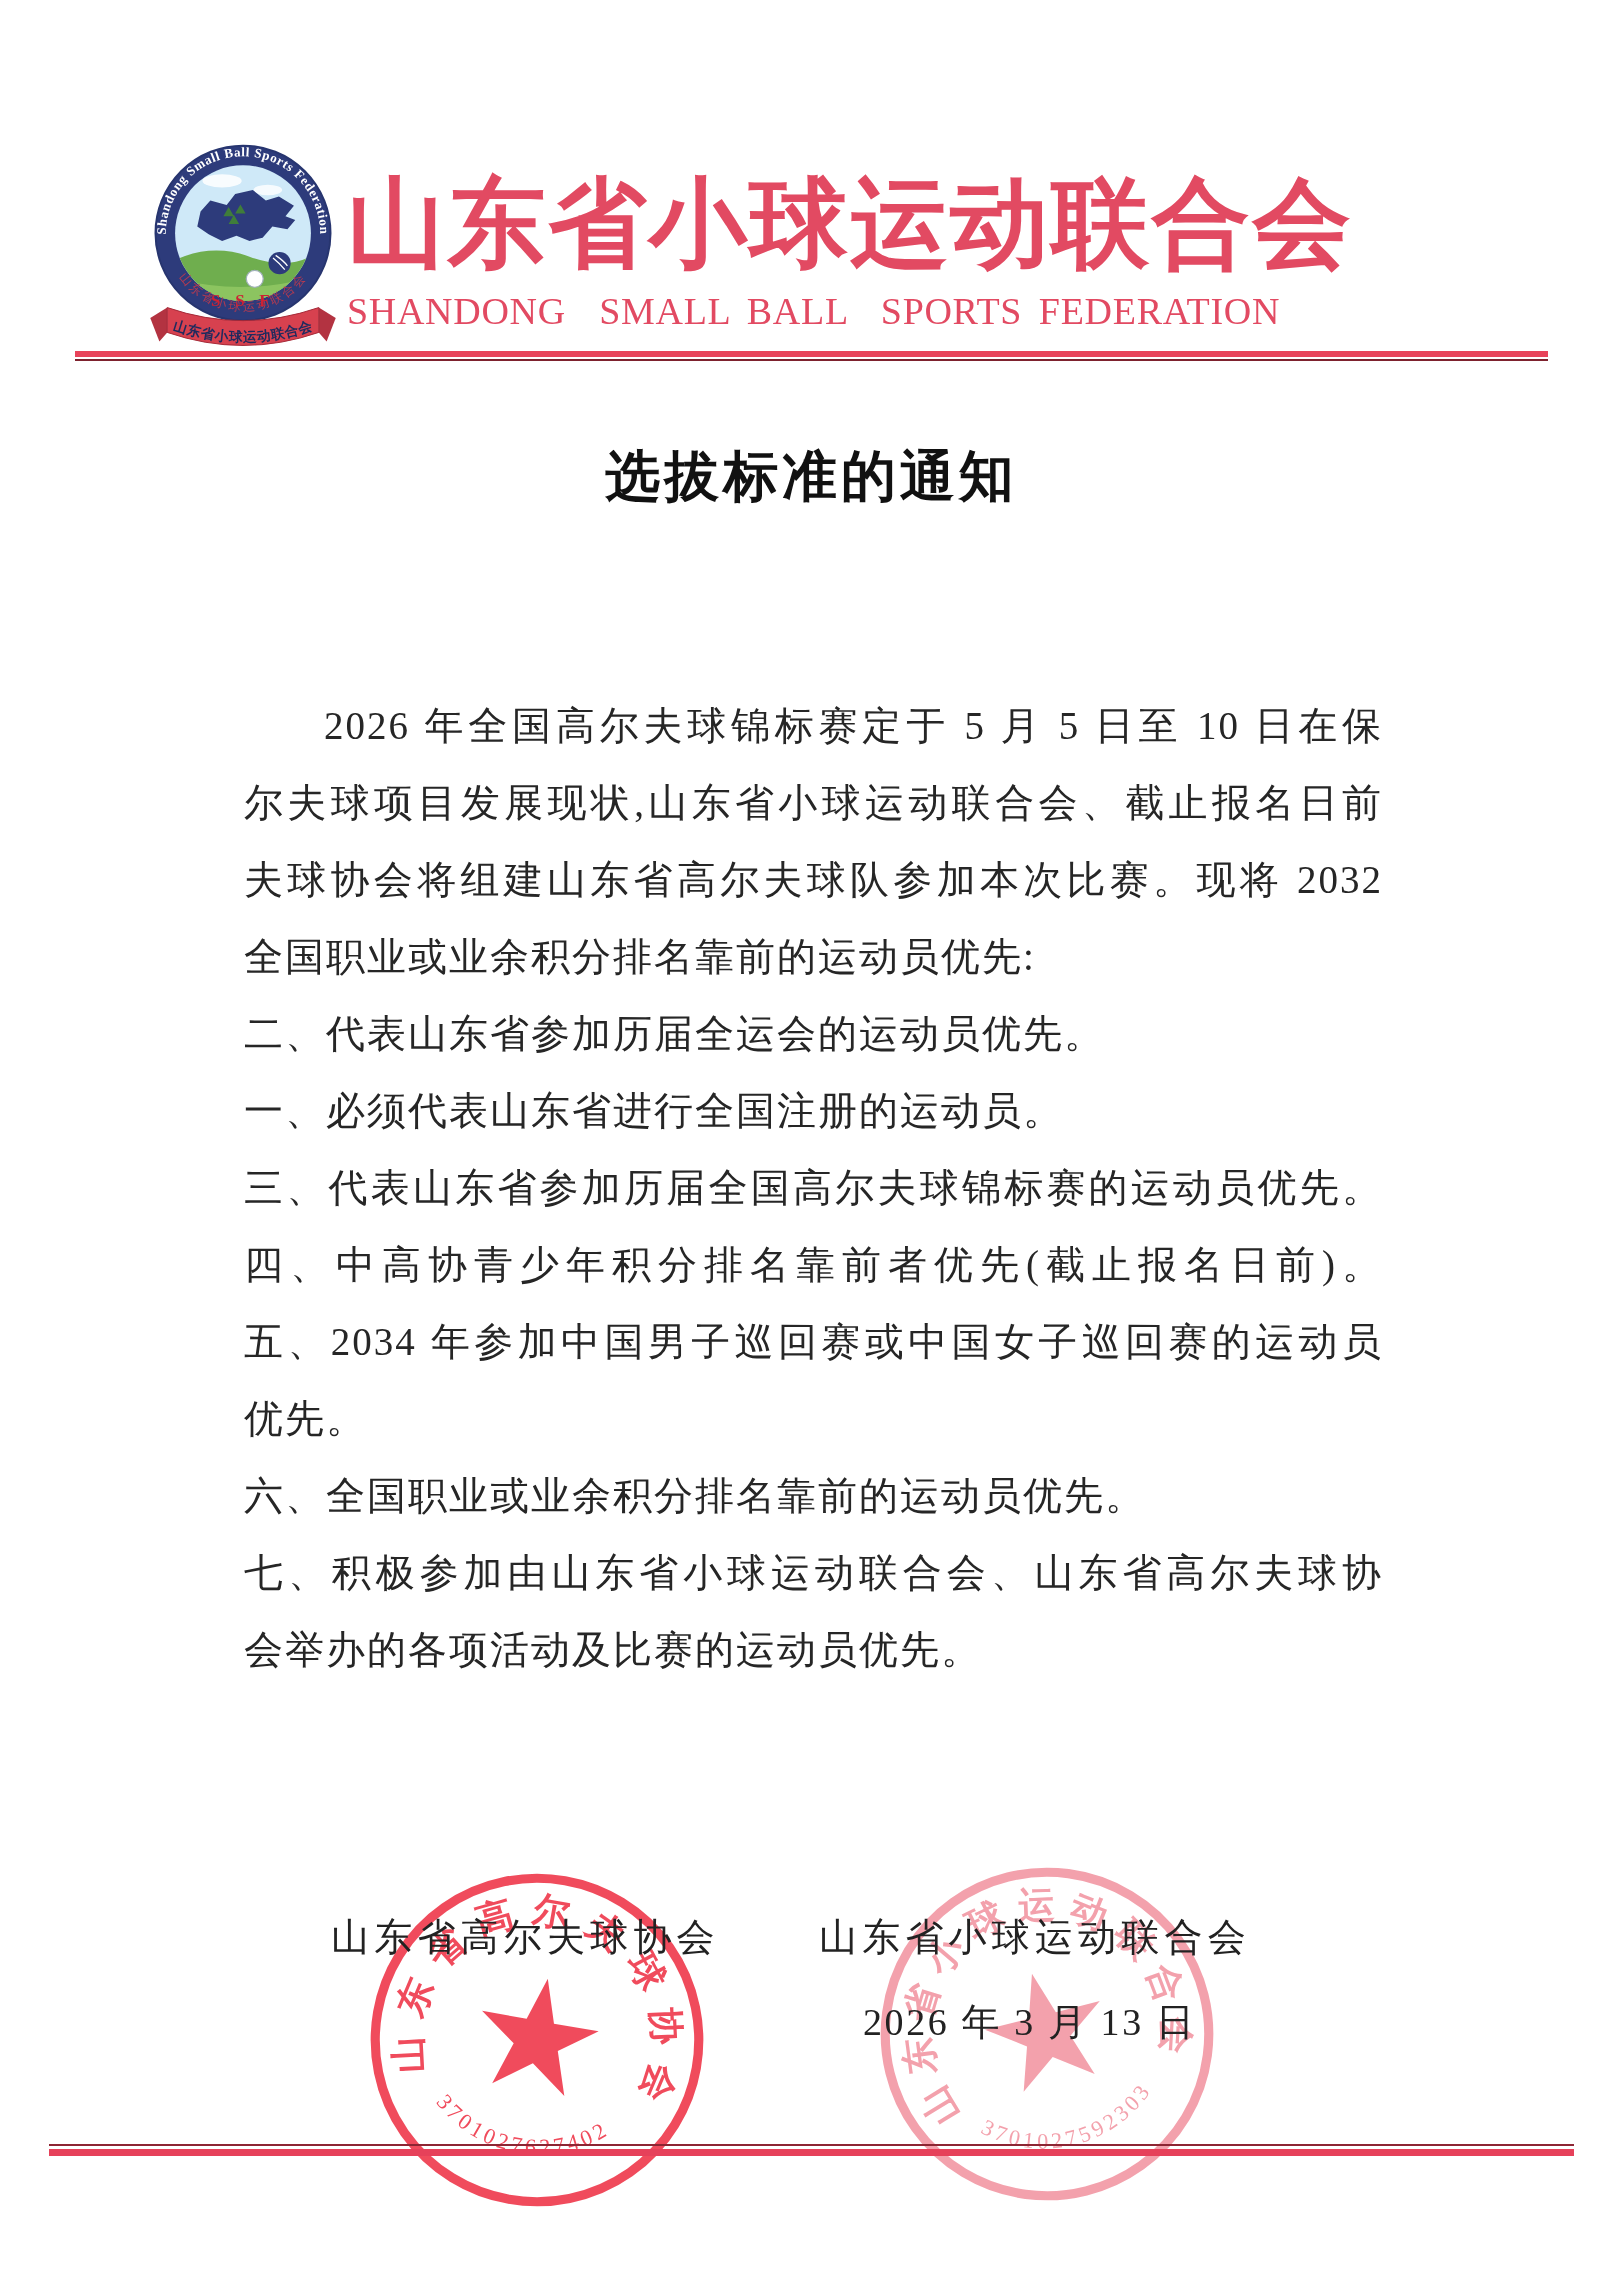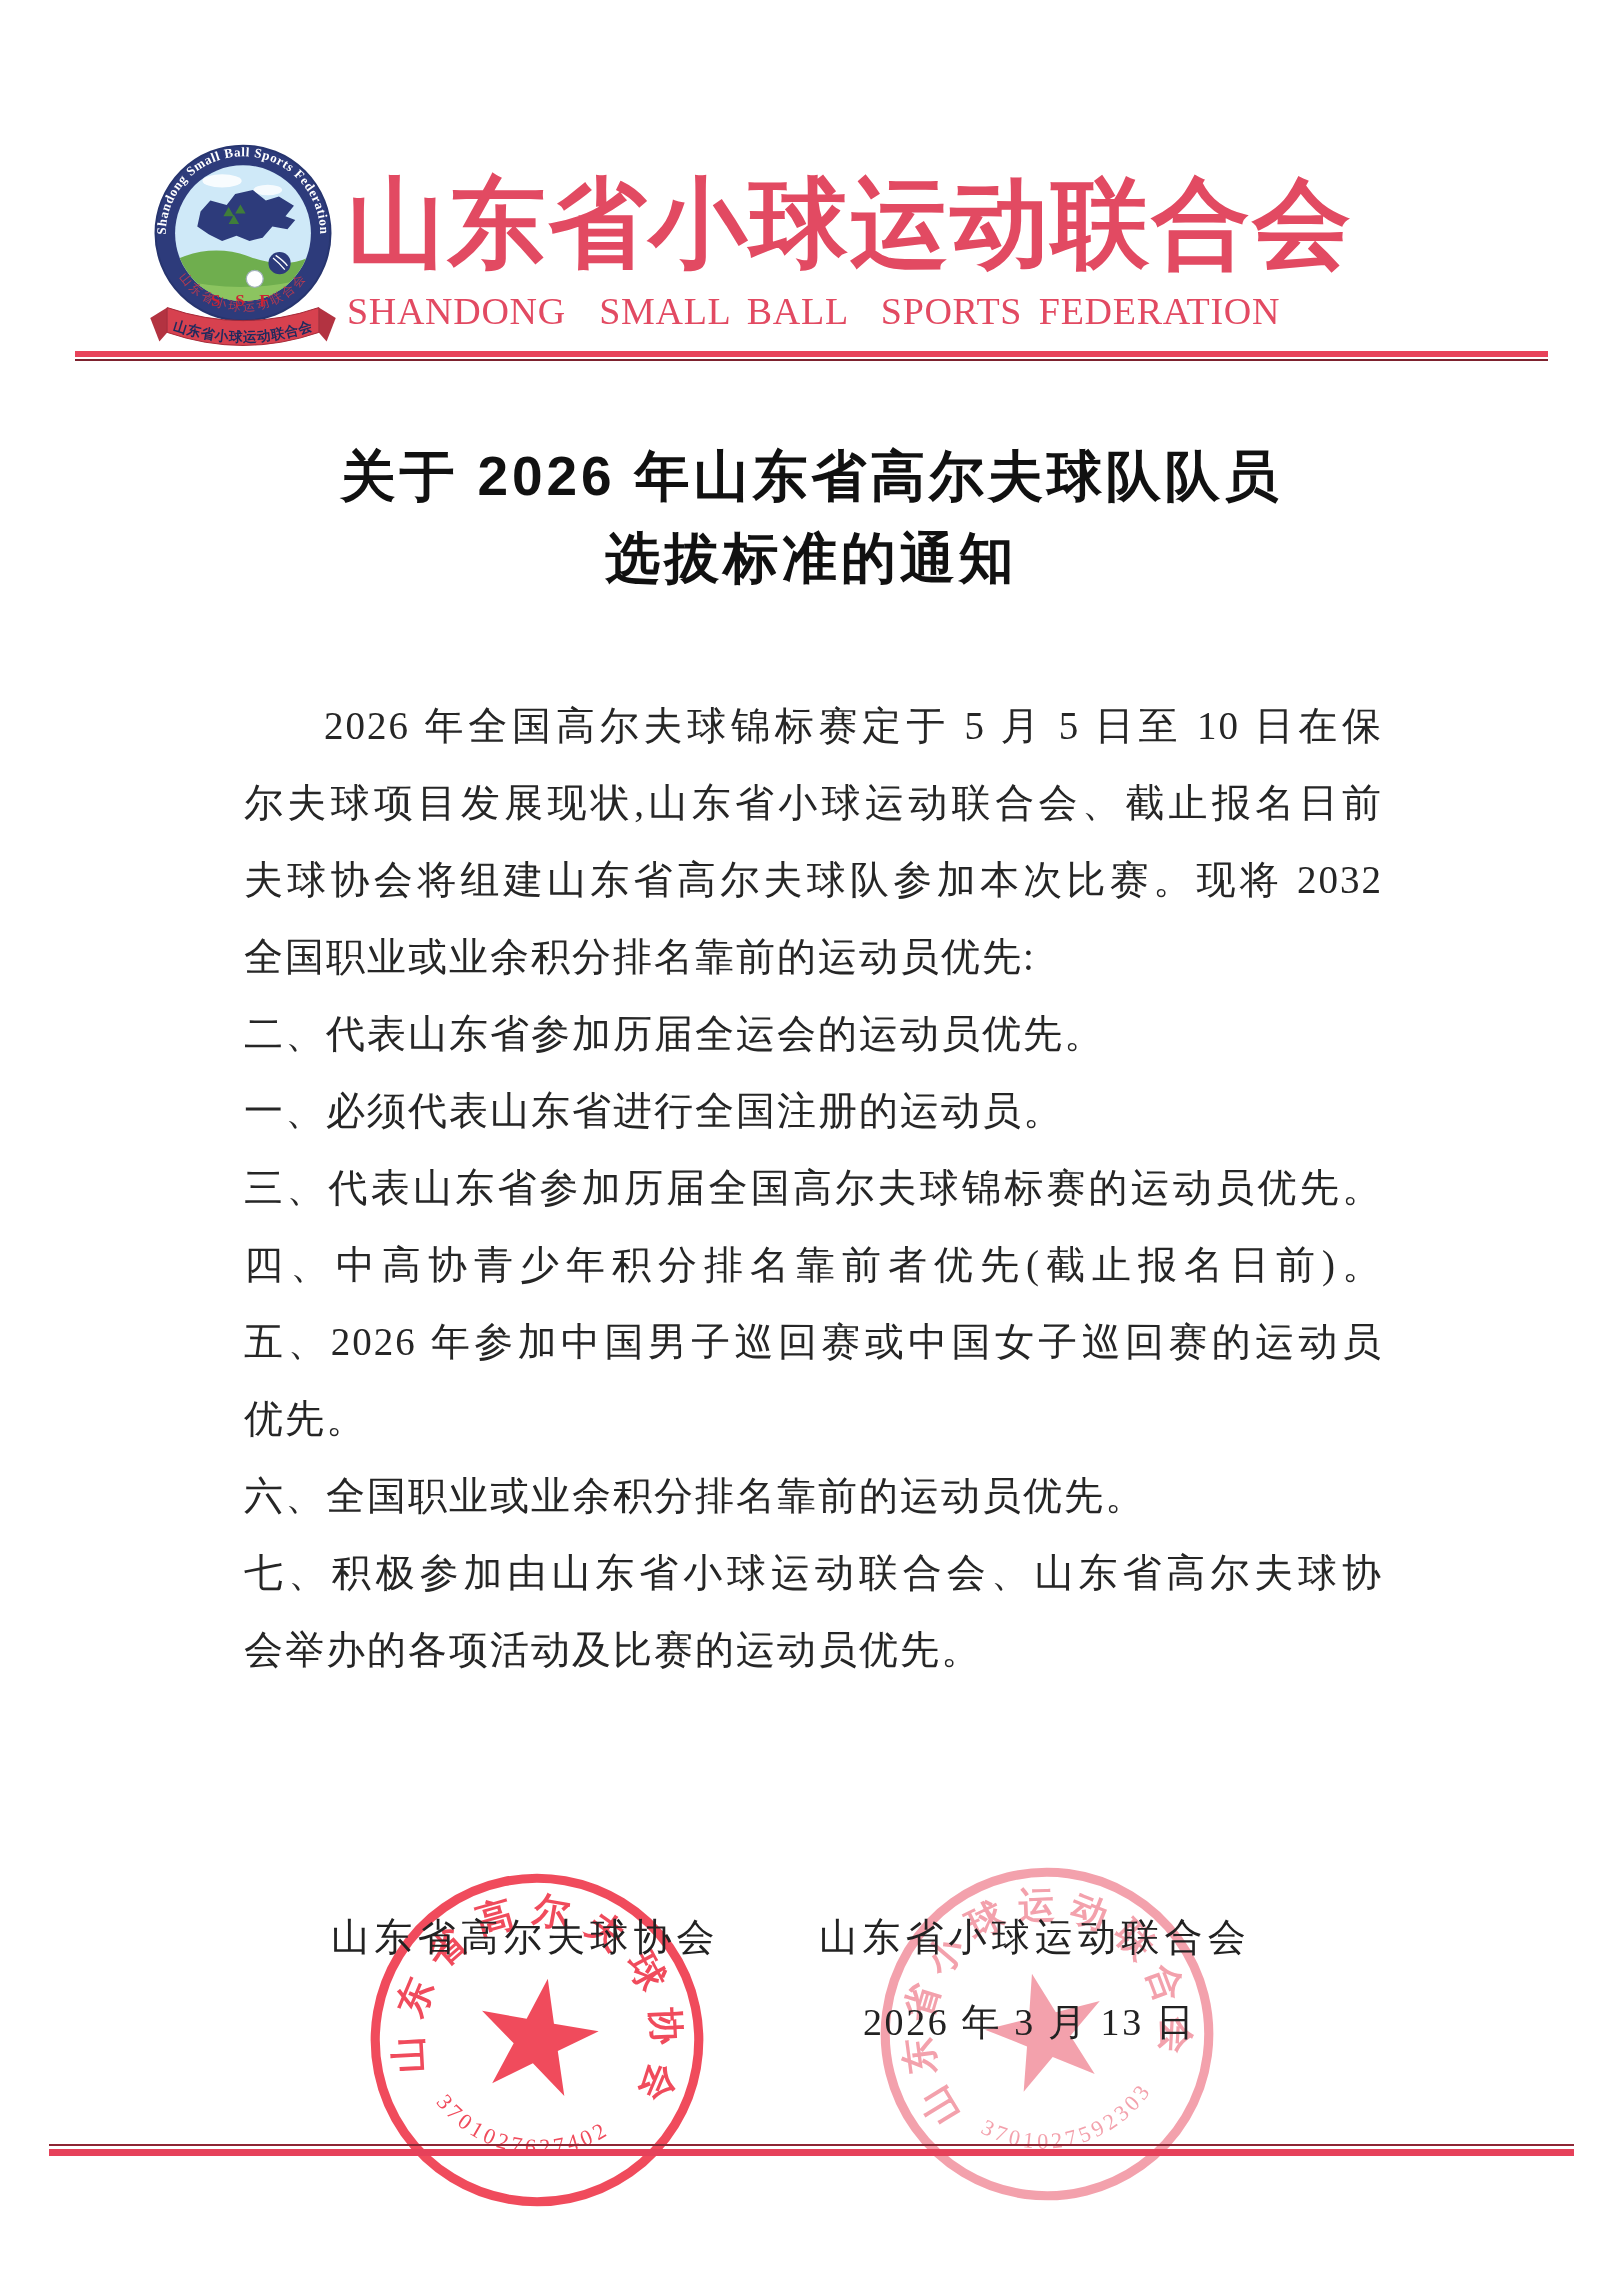--- a/index.html
+++ b/index.html
@@ -95,34 +95,33 @@
       <textPath href="#logo-ribbon-arc" startOffset="50%" text-anchor="middle">山东省小球运动联合会</textPath>
     </text>
   </svg>
 
   <div class="org-cn">山东省小球运动联合会</div>
   <div class="org-en">SHANDONG  SMALL BALL  SPORTS FEDERATION</div>
   <div class="rule rule-top-thick"></div>
   <div class="rule rule-top-thin"></div>
 
   <div class="doc-title">
-    <div>关于 2026 年山东省高尔夫球队队员</div>
     <div>选拔标准的通知</div>
   </div>
 
   <div class="body-text">
       <div class="body-line indent fill">2026 年全国高尔夫球锦标赛定于 5 月 5 日至 10 日在保</div>
       <div class="body-line fill">尔夫球项目发展现状,山东省小球运动联合会、截止报名日前</div>
       <div class="body-line fill">夫球协会将组建山东省高尔夫球队参加本次比赛。现将 2032</div>
       <div class="body-line">全国职业或业余积分排名靠前的运动员优先:</div>
       <div class="body-line">二、代表山东省参加历届全运会的运动员优先。</div>
       <div class="body-line">一、必须代表山东省进行全国注册的运动员。</div>
       <div class="body-line fill">三、代表山东省参加历届全国高尔夫球锦标赛的运动员优先。</div>
       <div class="body-line fill">四、中高协青少年积分排名靠前者优先(截止报名日前)。</div>
-      <div class="body-line fill">五、2026 年参加中国男子巡回赛或中国女子巡回赛的运动员</div>
+      <div class="body-line fill">五、2034 年参加中国男子巡回赛或中国女子巡回赛的运动员</div>
       <div class="body-line">优先。</div>
       <div class="body-line">六、全国职业或业余积分排名靠前的运动员优先。</div>
       <div class="body-line fill">七、积极参加由山东省小球运动联合会、山东省高尔夫球协</div>
       <div class="body-line">会举办的各项活动及比赛的运动员优先。</div>
     </div>
 
   <svg class="stamp stamp-left" viewBox="0 0 510 510">
     <defs>
       <path id="stamp-left-ring-path" d="M 101,344 A 178,178 0 1 1 409,344" fill="none"></path>
       <path id="stamp-left-num-path" d="M 78,320 A 198,198 0 0 0 432,320" fill="none"></path>

